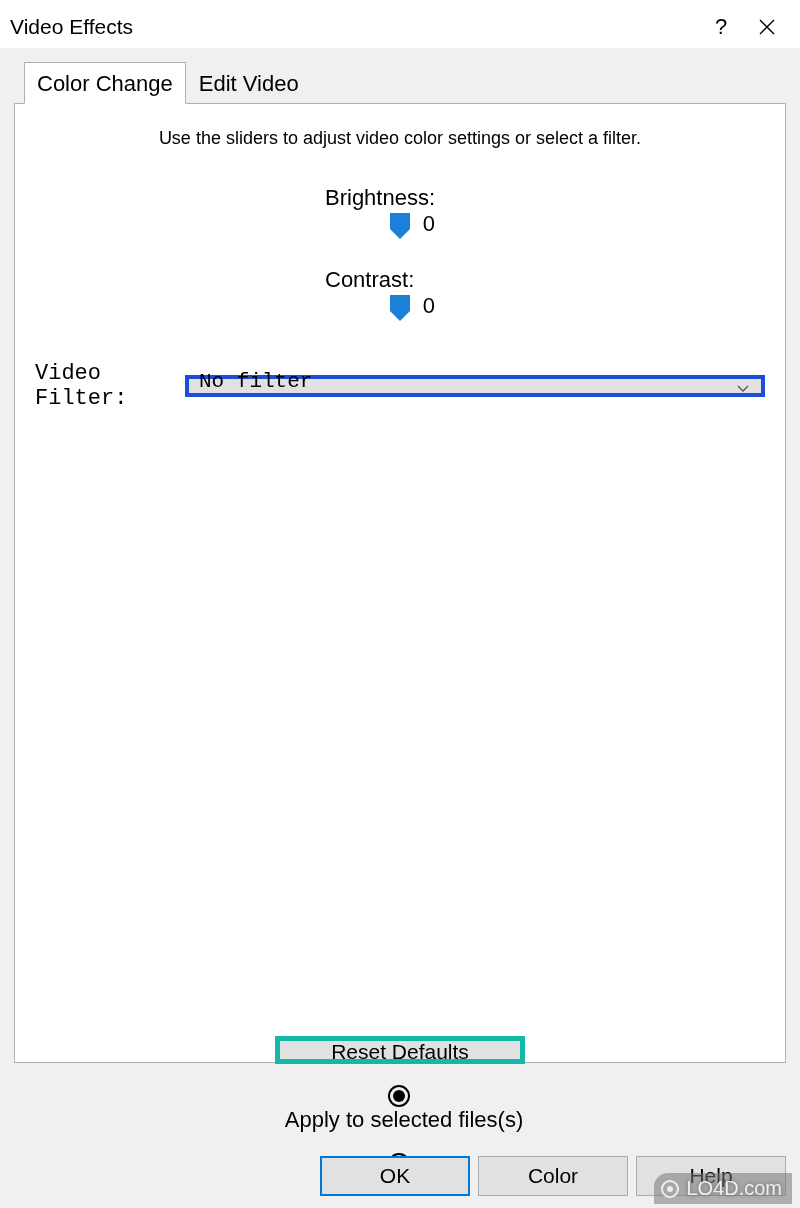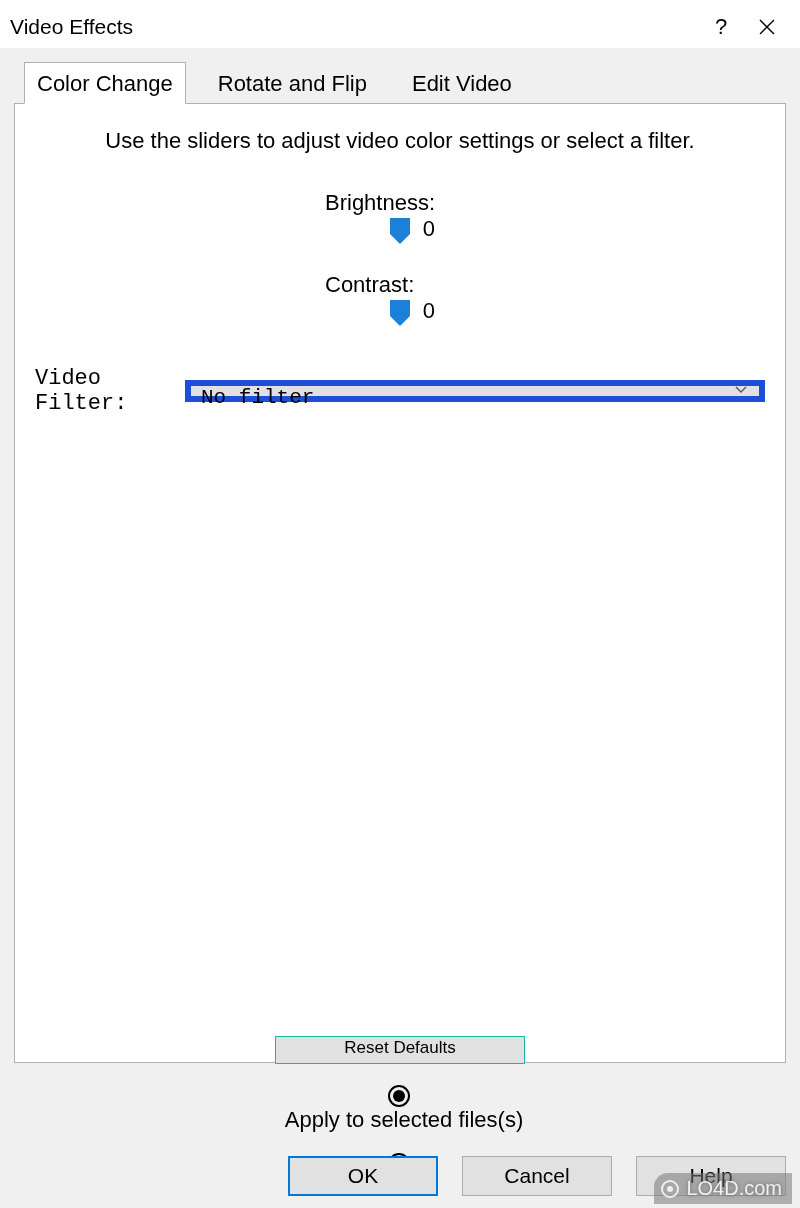--- a/index.html
+++ b/index.html
@@ -47,21 +47,20 @@
     height: 1160px;
     position: relative;
   }
 
   .tabs {
     display: flex;
     align-items: flex-end;
     margin-left: 10px;
     position: relative;
     z-index: 2;
-    gap: 19px;
   }
   .tab {
     padding: 6px 12px 6px 12px;
     font-size: 22px;
     border: 1px solid transparent;
     border-bottom: none;
     cursor: default;
   }
   .tab.active {
     background: #fff;
@@ -74,21 +73,21 @@
   .tab-panel {
     background: #fff;
     border: 1px solid #b0b0b0;
     height: 960px;
     position: relative;
     padding: 24px 20px 0 20px;
   }
 
   .instruction {
     text-align: center;
-    font-size: 22px;
+    font-size: 18px;
     margin-bottom: 36px;
   }
 
   .slider-row {
     display: flex;
     align-items: center;
     margin-bottom: 30px;
     flex-direction: column;
   }
   .slider-label {
@@ -129,46 +128,46 @@
     margin-top: 42px;
     font-family: Liberation Mono, monospace;
   }
   .filter-label {
     width: 150px;
     font-size: 22px;
   }
   .dropdown {
     flex: 1;
     background: #e1e1e1;
-    border: 6px solid #1d4ed8;
+    border: 4px solid #1d4ed8;
     height: 22px;
     display: flex;
-    align-items: flex-start;
+    align-items: flex-end;
     padding: 0 10px;
     font-size: 21px;
     position: relative;
   }
   .dropdown .dd-text { flex: 1; }
   .dropdown .dd-arrow {
     width: 14px;
     text-align: center;
   }
   .dropdown .dd-arrow svg { display: block; }
 
   .reset-btn {
     position: absolute;
     bottom: -2px;
     left: 50%;
     transform: translateX(-50%);
     width: 250px;
     height: 28px;
     background: #e1e1e1;
-    border: 1px solid #14b8a6;
-    text-align: center;
-    font-size: 17px;
+    border: 5px solid #14b8a6;
+    text-align: center;
+    font-size: 21px;
     line-height: 22px;
     overflow: hidden;
   }
 
   .radios {
     margin-top: 22px;
     padding-left: 8px;
   }
   .radio-row {
     display: flex;
@@ -192,21 +191,21 @@
     width: 12px; height: 12px;
     background: #000;
     border-radius: 50%;
   }
 
   .button-row {
     position: absolute;
     bottom: 12px;
     right: 14px;
     display: flex;
-    gap: 24px;
+    gap: 8px;
     margin-top: 40px;
   }
   .btn {
     width: 150px;
     height: 40px;
     background: #e1e1e1;
     border: 1px solid #adadad;
     text-align: center;
     font-size: 21px;
     line-height: 38px;
@@ -245,21 +244,20 @@
       <svg viewBox="0 0 18 18">
           <path d="M2 2 L16 16 M16 2 L2 16" stroke="#000" stroke-width="1.4" fill="none"></path>
         </svg>
     </div>
   </div>
 
   <div class="body-area">
 
     <div class="tabs">
       <div class="tab active"><span>Color Change</span></div>
-      <div class="tab"><span>Rotate and Flip</span></div>
       <div class="tab"><span>Edit Video</span></div>
     </div>
 
     <div class="tab-panel">
 
       <div class="instruction">Use the sliders to adjust video color settings or select a filter.</div>
 
       <div class="slider-row">
         <div class="slider-label">Brightness:</div>
         <div class="slider-wrap">
@@ -310,21 +308,21 @@
         <div class="radio checked"></div>
         <span>Apply to selected files(s)</span>
       </div>
       <div class="radio-row">
         <div class="radio"></div>
       </div>
     </div>
 
     <div class="button-row">
       <div class="btn default"><span>OK</span></div>
-      <div class="btn"><span>Cancel</span></div>
+      <div class="btn"><span>Color</span></div>
       <div class="btn"><span>Help</span></div>
     </div>
 
   </div>
 
   <div class="watermark">
     <svg width="20" height="20" viewBox="0 0 20 20">
         <circle cx="10" cy="10" r="8" stroke="rgba(255,255,255,0.9)" stroke-width="2" fill="none"></circle>
         <circle cx="10" cy="10" r="3" fill="rgba(255,255,255,0.9)"></circle>
       </svg>

